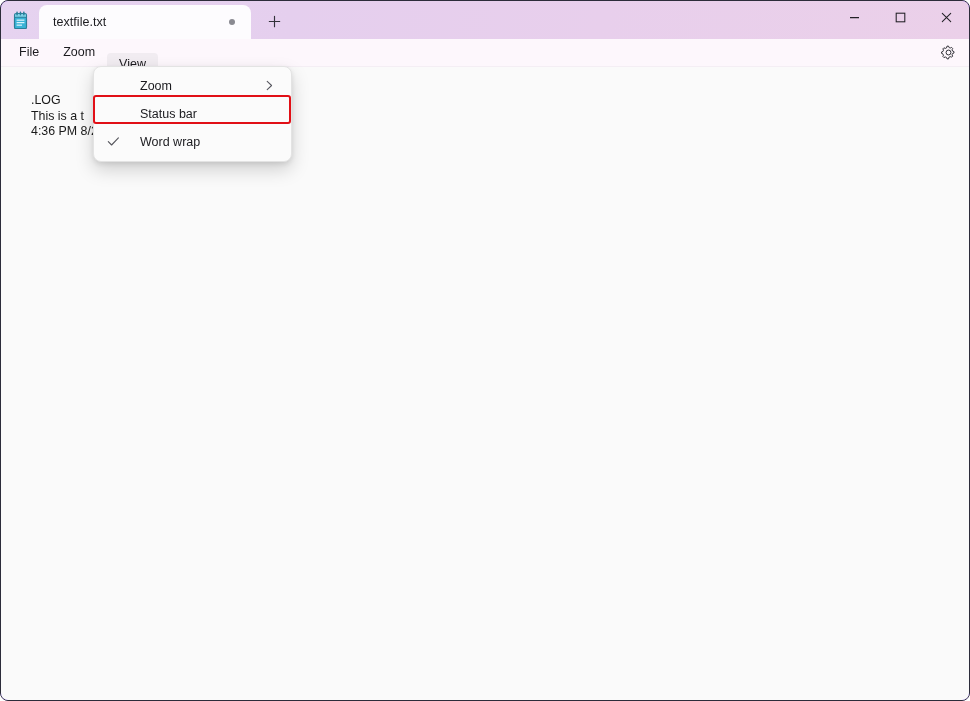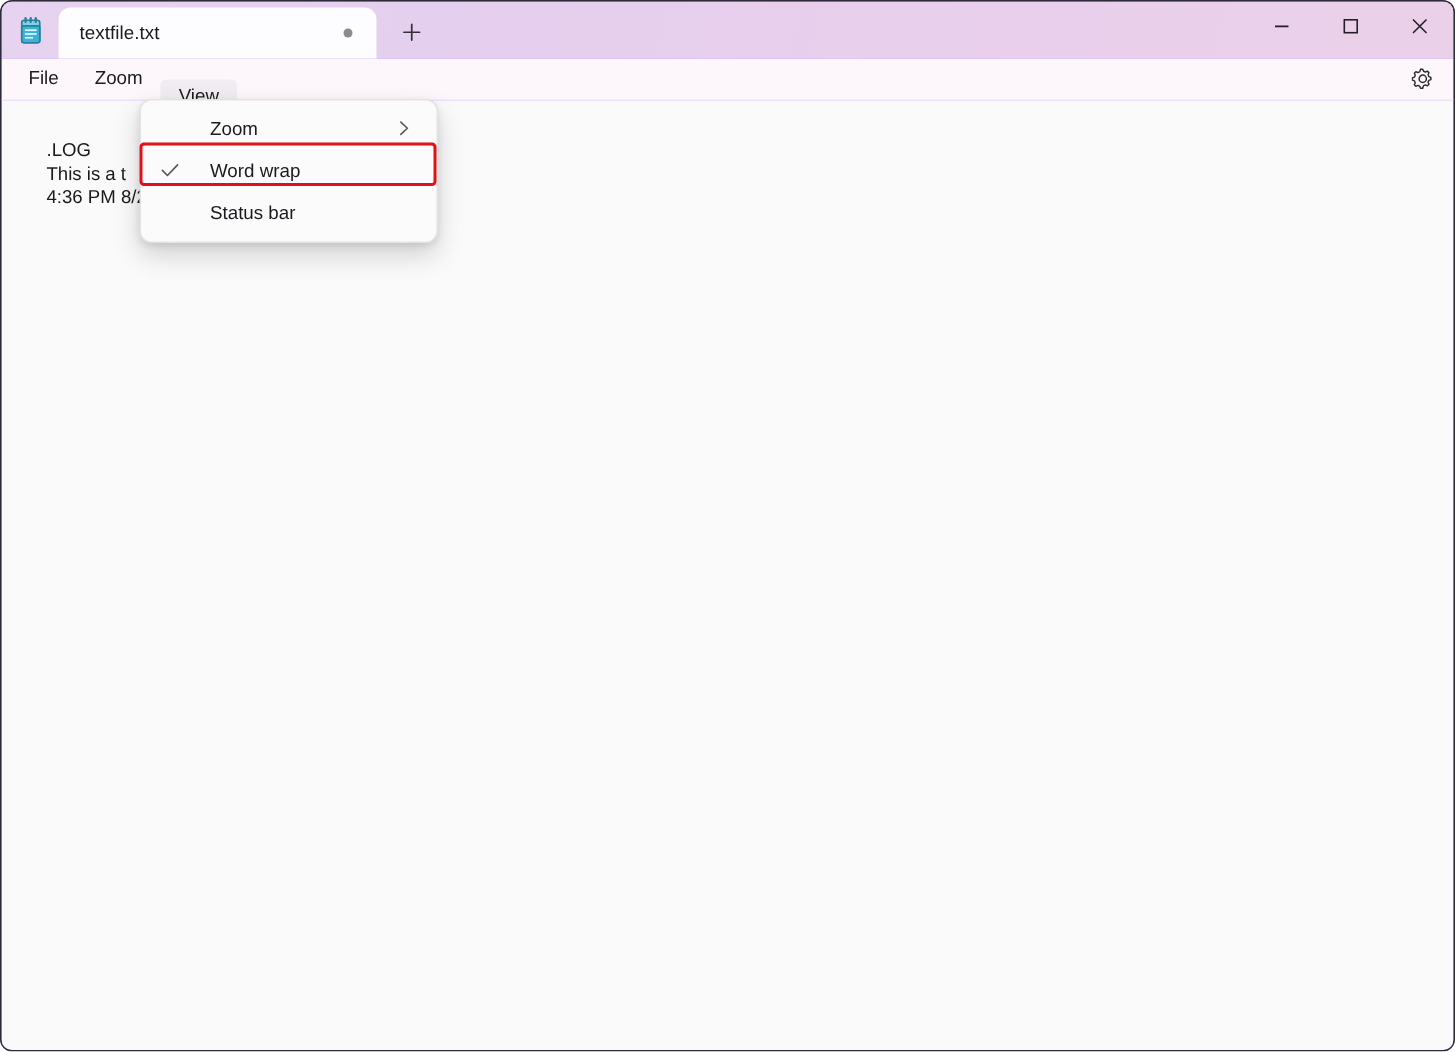--- a/index.html
+++ b/index.html
@@ -317,30 +317,30 @@
       <span class="dd-check"></span>
       <span class="dd-label">Zoom</span>
       <span class="dd-chevron">
         <svg width="9" height="11" viewBox="0 0 9 11" aria-hidden="true">
           <path d="M2.2 1.4 L6.6 5.5 L2.2 9.6" fill="none" stroke="currentColor" stroke-width="1.05" stroke-linecap="round" stroke-linejoin="round"></path>
         </svg>
       </span>
     </div>
 
     <div class="dd-item">
+      <span class="dd-check"></span>
+      <span class="dd-label">Status bar</span>
+    </div>
+
+    <div class="dd-item">
       <span class="dd-check">
         <svg width="13" height="11" viewBox="0 0 13 11" aria-hidden="true">
           <path d="M1.3 5.6 L4.6 9.0 L11.4 1.9" fill="none" stroke="currentColor" stroke-width="1.1" stroke-linecap="round" stroke-linejoin="round"></path>
         </svg>
       </span>
       <span class="dd-label">Word wrap</span>
     </div>
 
-    <div class="dd-item">
-      <span class="dd-check"></span>
-      <span class="dd-label">Status bar</span>
-    </div>
-
   </div>
 
   <div class="annotation-box"></div>
 
 </div>
 
 </body></html>

